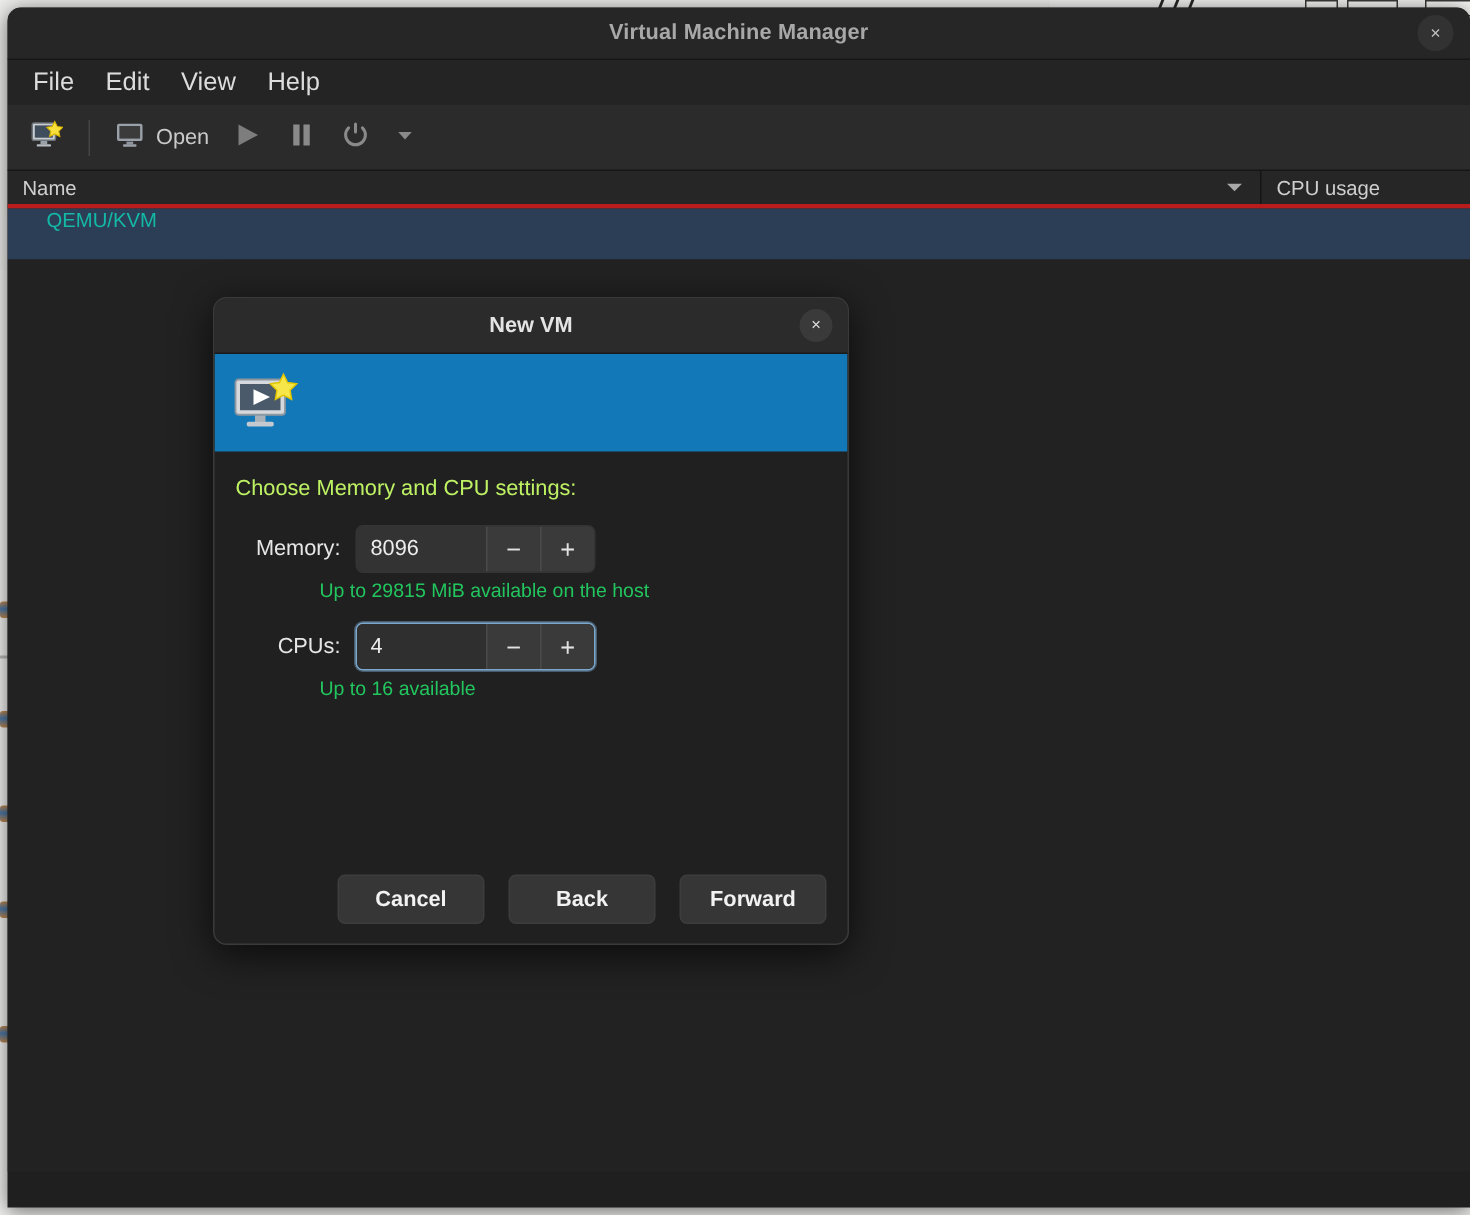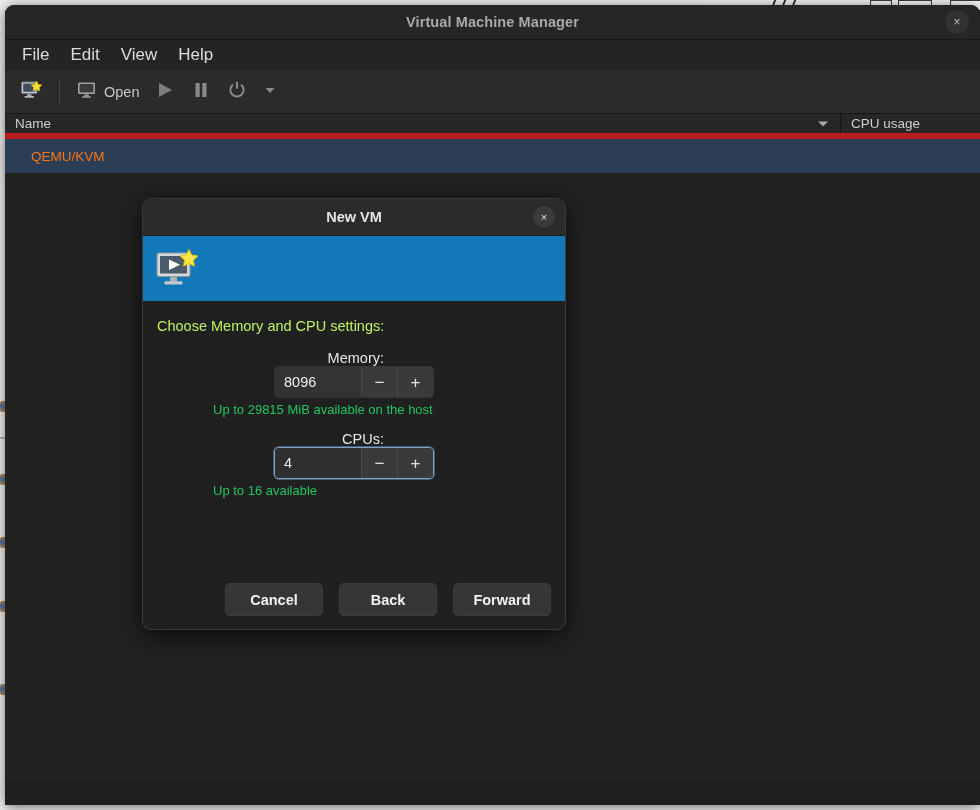--- a/index.html
+++ b/index.html
@@ -144,21 +144,21 @@
     margin: 0 7px;
   }
   .tb-label { color: #c9c9c9; font-size: 14.5px; }
 
   
   #colheader {
     height: 25px;
     background: #262626;
     display: flex;
     align-items: stretch;
-    border-bottom: 6px solid #b91c1c;
+    border-bottom: 3px solid #b91c1c;
     font-size: 13.5px;
     color: #cfcfcf;
   }
   .col {
     display: flex;
     align-items: center;
     padding: 0 10px;
     position: relative;
   }
   .col.name { width: 836px; border-right: 1px solid #151515; }
@@ -170,24 +170,24 @@
     width: 0; height: 0;
     border-left: 5px solid transparent;
     border-right: 5px solid transparent;
     border-top: 5px solid #a8a8a8;
   }
 
   #vmlist { background: #1f1f1f; }
   .vm-row {
     height: 34px;
     display: flex;
-    align-items: center;
+    align-items: flex-start;
     background: #2c3e55;
     padding-left: 26px;
-    color: #f97316;
+    color: #14b8a6;
     font-size: 13.5px;
     cursor: pointer;
   }
 
   #listbody {
     height: 608px;
     background: #222222;
   }
 
   
@@ -263,21 +263,20 @@
     font-size: 14.5px;
     color: #bef264;
     margin-bottom: 16px;
   }
 
   .field-row {
     display: flex;
     align-items: center;
     gap: 0;
     margin-bottom: 4px;
-    flex-direction: column;
   }
   .field-label {
     width: 80px;
     text-align: right;
     padding-right: 10px;
     font-size: 14.5px;
     color: #e6e6e6;
   }
   .spinner {
     display: flex;

